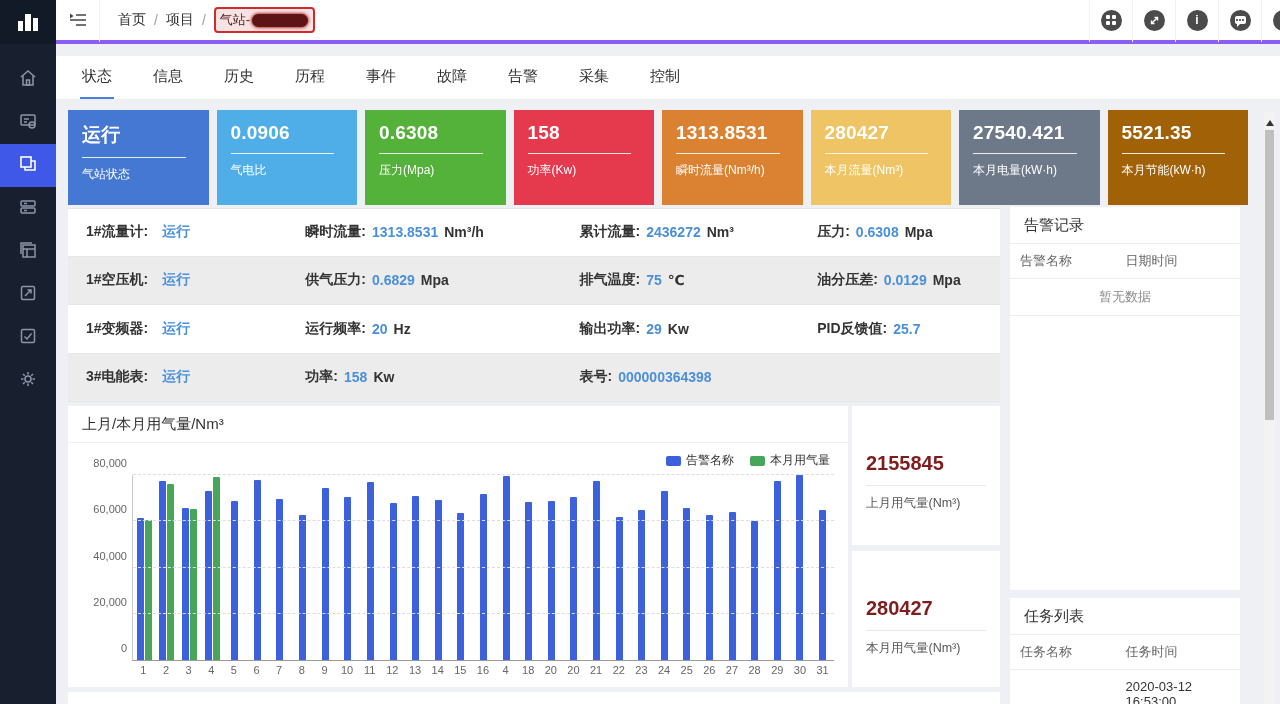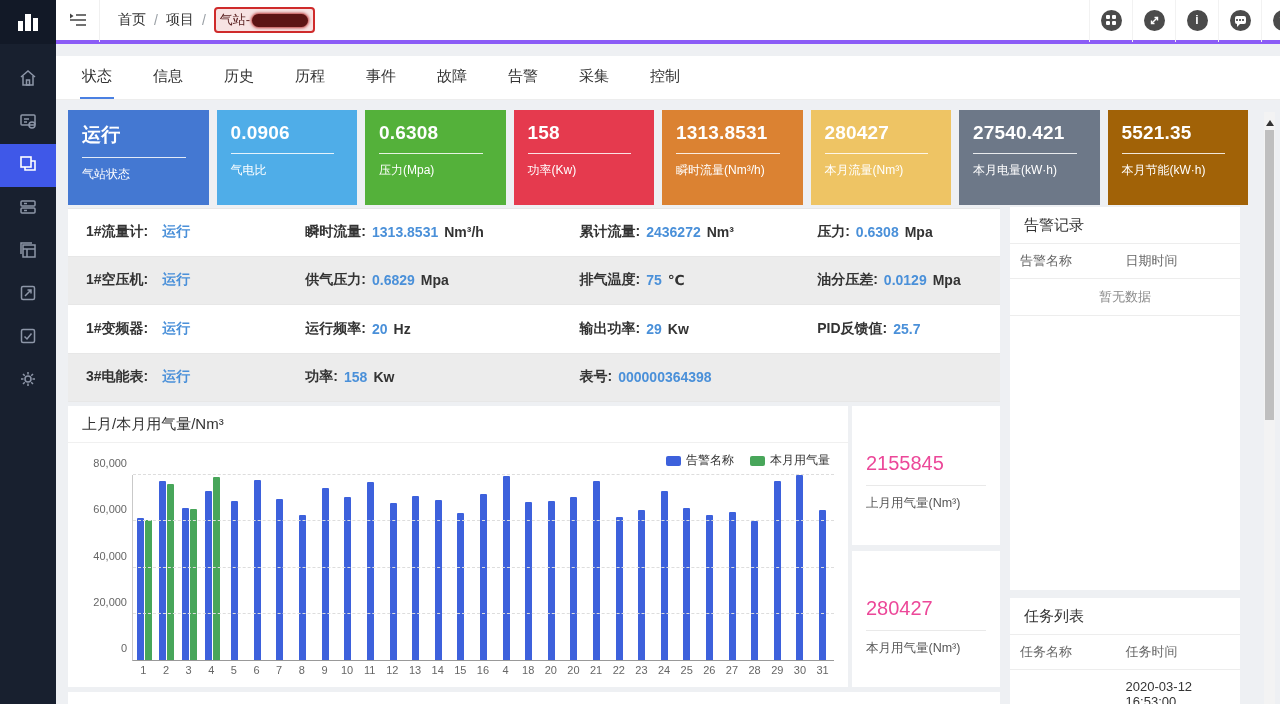--- a/index.html
+++ b/index.html
@@ -83,21 +83,21 @@
   .bars-row { position:absolute; left:0; right:0; bottom:0; top:0; display:flex; align-items:flex-end; overflow:visible; }
   .day-slot { flex:1; display:flex; align-items:flex-end; justify-content:center; gap:1px; height:100%; }
   .bar { width:7px; border-radius:1px 1px 0 0; }
   .xlabels { display:flex; margin:3px 14px 0 64px; }
   .xlabel { flex:1; text-align:center; font-size:11px; color:#666; }
 
   
   .mini-stat { position:absolute; left:852px; width:148px; background:#fff; padding:46px 14px 0; }
   .mini-stat.first { top:406px; height:139px; }
   .mini-stat.second { top:551px; height:136px; }
-  .ms-value { font-size:20px; font-weight:normal; color:#ec4899; }
+  .ms-value { font-size:20px; font-weight:bold; color:#7f1d1d; }
   .ms-line { height:1px; background:#e9e9e9; margin:10px 0 9px; }
   .ms-label { font-size:12.5px; color:#555; }
 
   
   .panel { position:absolute; left:1010px; width:230px; background:#fff; }
   .panel.alarm { top:207px; height:383px; }
   .panel.task { top:598px; height:106px; }
   .panel-title { font-size:15px; color:#333; padding:9px 14px 8px; border-bottom:1px solid #ededed; }
   .panel-head { display:grid; grid-template-columns:48% 52%; font-size:13px; color:#666;
     padding:8px 0 8px 10px; border-bottom:1px solid #ededed; }

